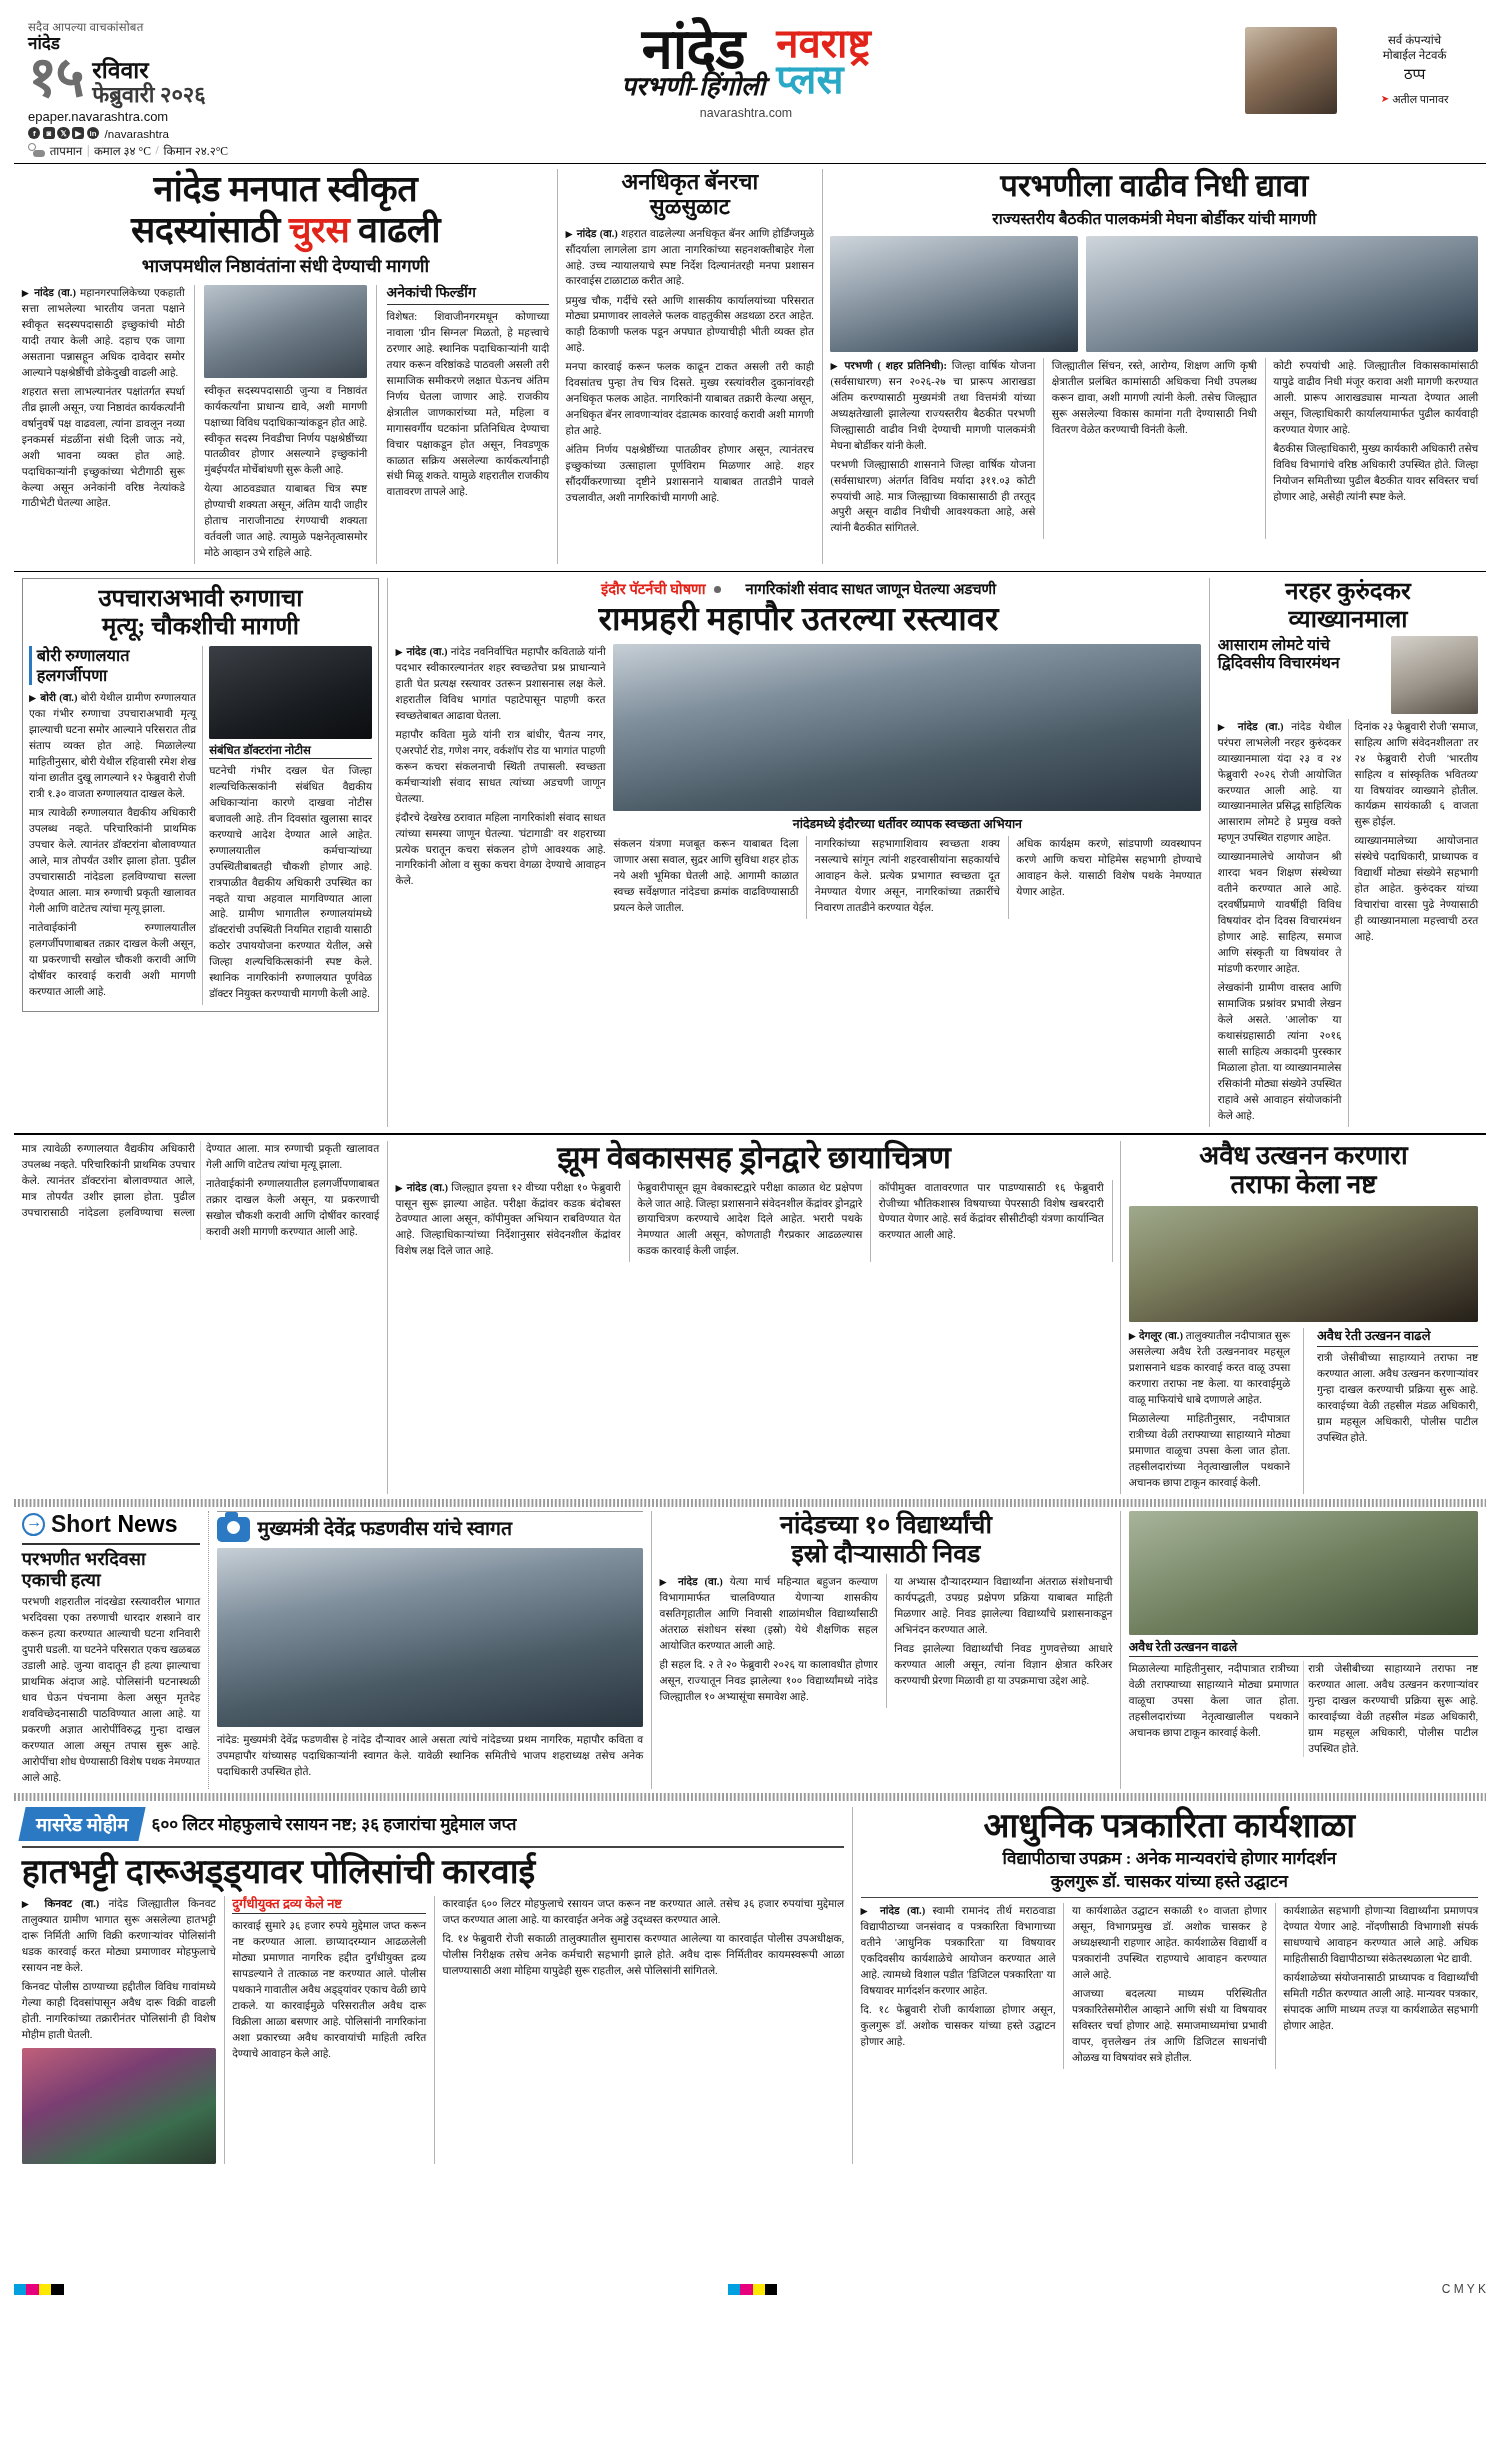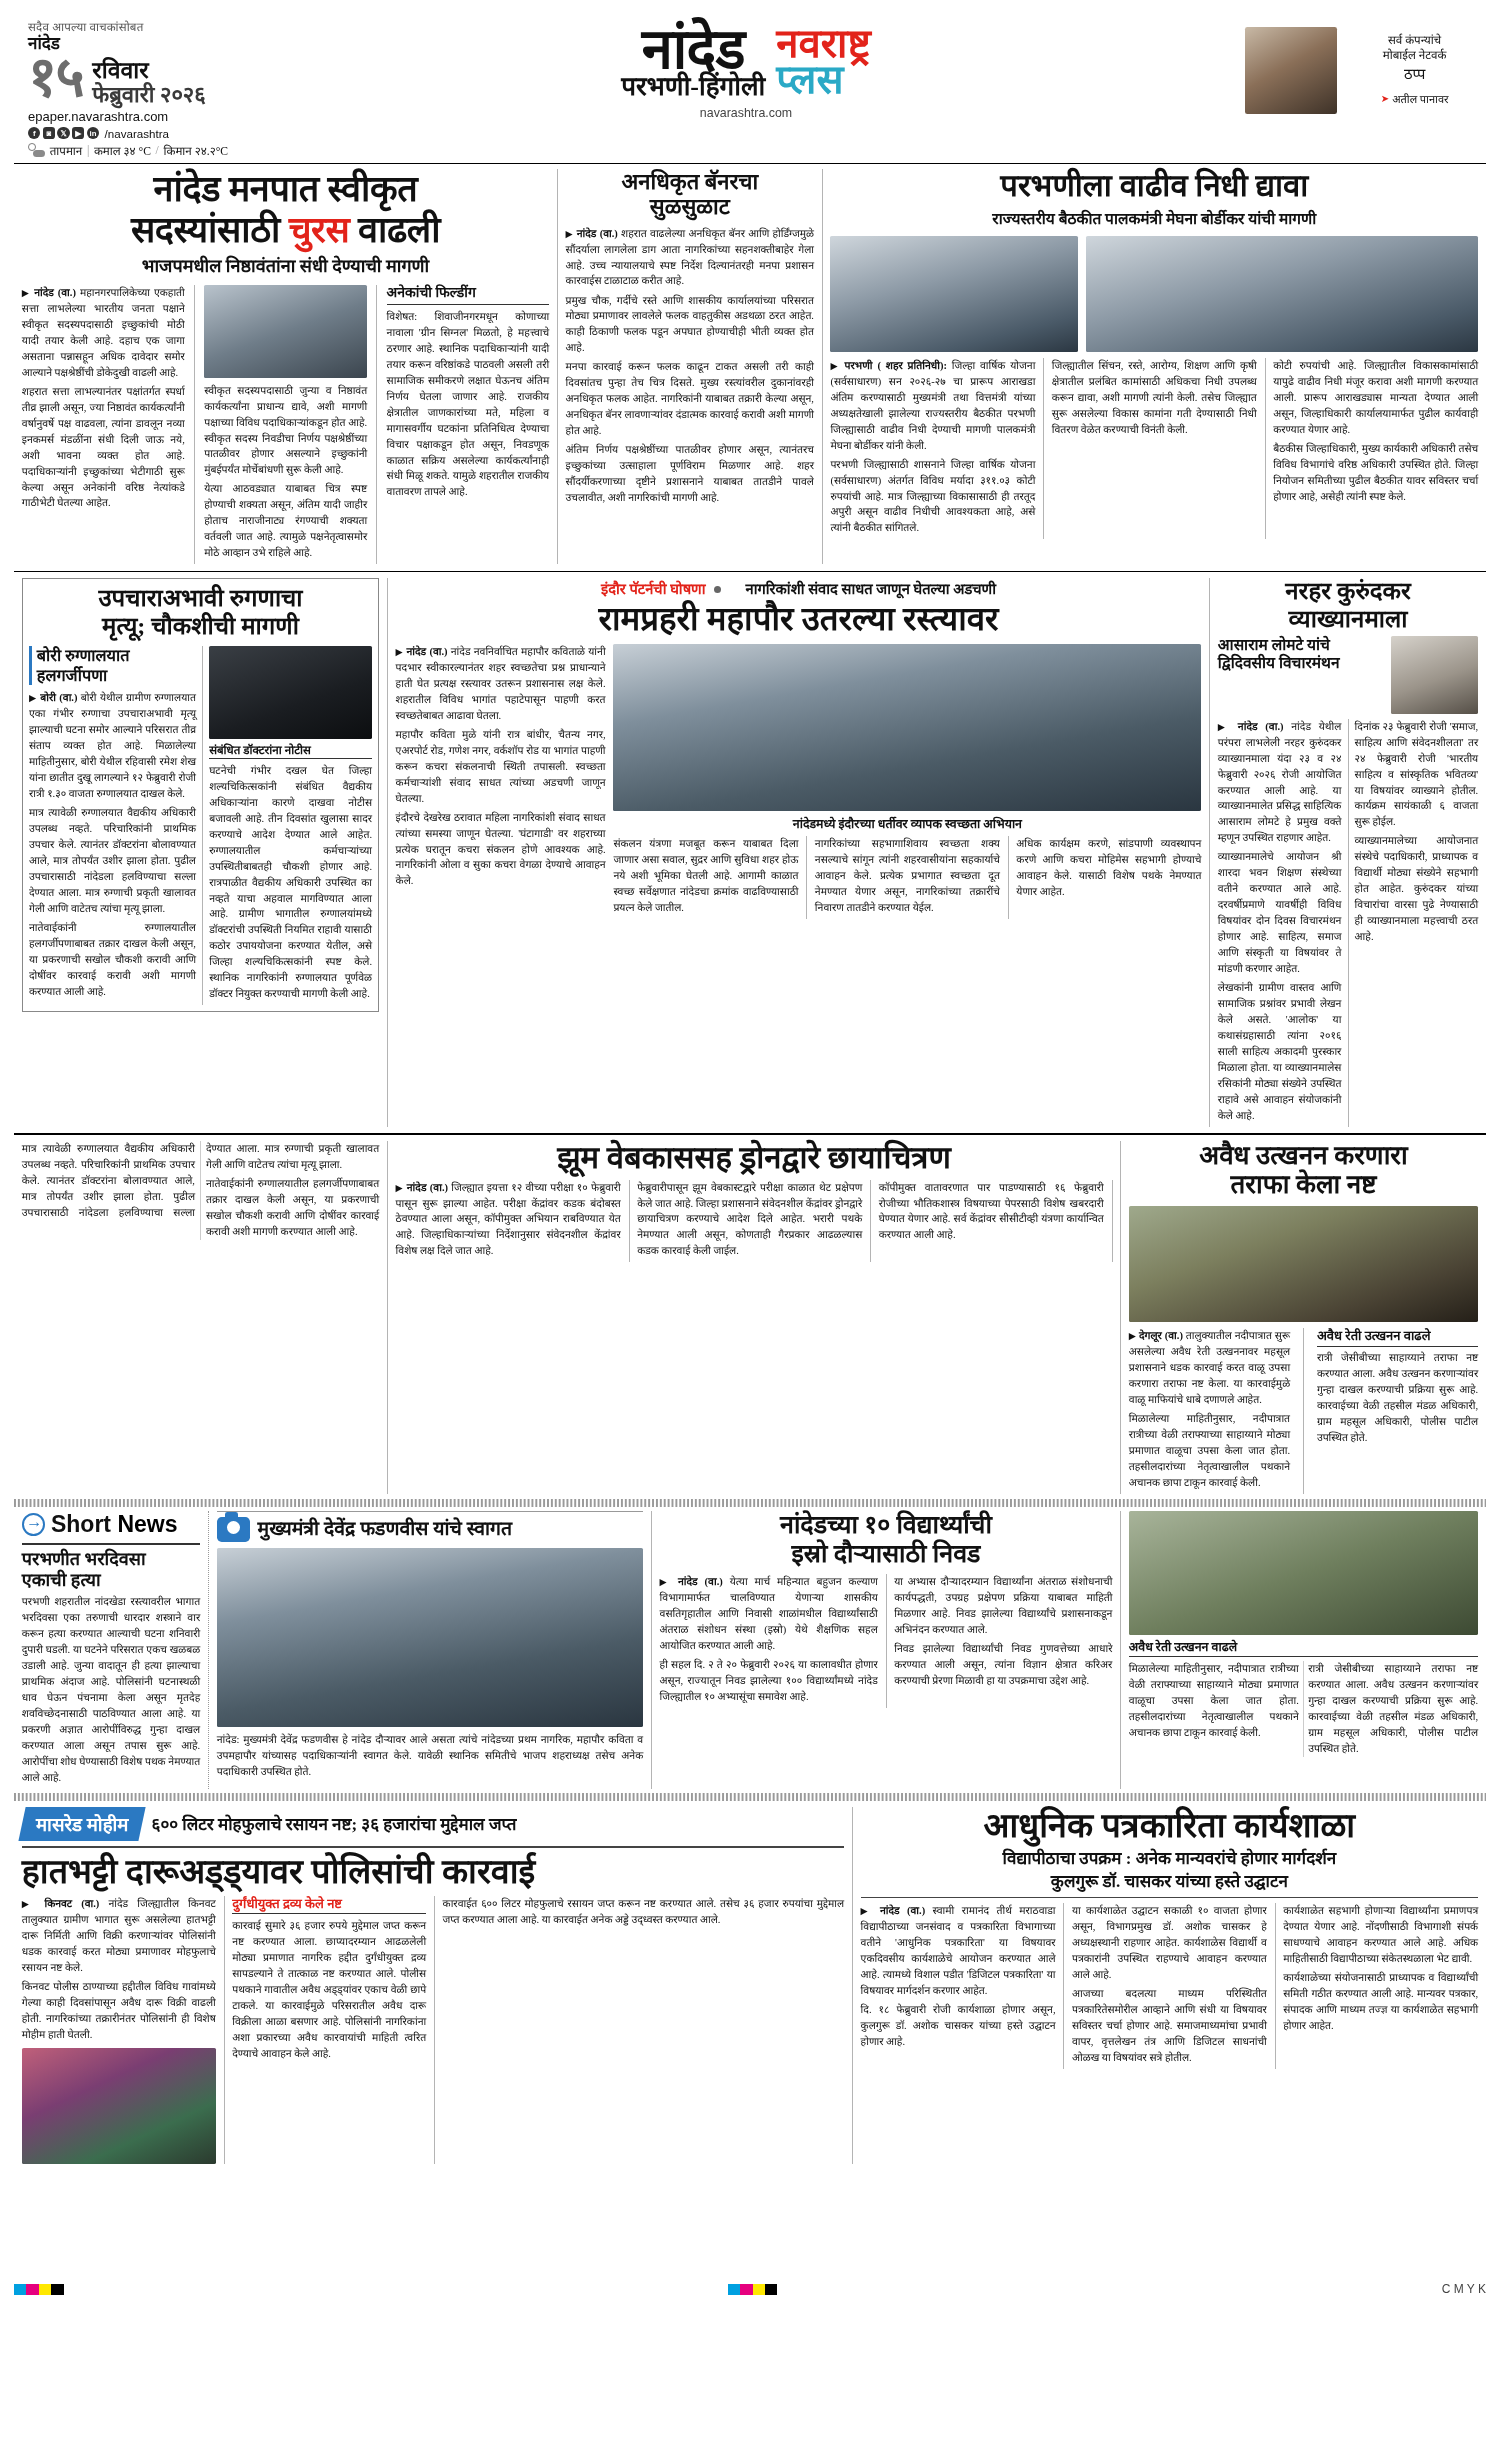--- a/index.html
+++ b/index.html
@@ -39,21 +39,21 @@
   .mh-weather { display: flex; align-items: center; gap: 4.7px; margin-top: 3.1px; font-size: 11.6px; }
   .wicon { width: 17px; height: 14px; position: relative; }
   .wicon .sun { position: absolute; left: 0; top: 0; width: 7.8px; height: 7.8px; border-radius: 50%;
                 border: 1.6px solid #777; }
   .wicon .cloud { position: absolute; right: 0; bottom: 0; width: 12.4px; height: 7.8px;
                   background: #8a8a8a; border-radius: 6.2px; }
 
   .mh-center { flex: 1; text-align: center; padding-top: 4.7px; }
   .np-row { display: flex; align-items: center; justify-content: center; gap: 11px; }
   .np-nanded { font-size: 56px; font-weight: bold; color: #111; line-height: .95; letter-spacing: -0.8px; }
-  .np-sub { font-size: 26px; font-weight: bold; color: #111; line-height: 1; margin-top: -3.1px; }
+  .np-sub { font-size: 26px; font-weight: bold; color: #111; line-height: 1; margin-top: -3.1px; font-style: italic; }
   .np-brand { line-height: .9; text-align: left; }
   .np-nav { font-size: 40px; font-weight: bold; color: #e2231a; line-height: .9; }
   .np-plus { font-size: 40px; font-weight: bold; color: #2aa9c6; line-height: .9; }
   .np-site { font-size: 12.4px; color: #444; margin-top: 6.2px; font-family: "Liberation Sans", sans-serif; }
 
   .mh-right { width: 241px; display: flex; align-items: center; gap: 6.2px; padding-top: 7.8px; }
   .ad-img { width: 92px; height: 87px; border-radius: 2.3px;
             background: linear-gradient(150deg,#c8b9a6 0%,#8a6f58 45%,#3e3228 100%); }
   .ad-txt { flex: 1; text-align: center; }
   .ad-l1 { font-size: 11.6px; line-height: 1.25; }
@@ -533,20 +533,21 @@
         <div class="vrule"></div>
         <div style="width:194px;flex:none">
           <div class="box-h" style="font-size:13px;text-align:left;color:#e2231a;border-bottom:0.8px solid #333;padding-bottom:1.6px">दुर्गंधीयुक्त द्रव्य केले नष्ट</div>
           <div class="bodytext">
               <p>कारवाई सुमारे ३६ हजार रुपये मुद्देमाल जप्त करून नष्ट करण्यात आला. छाप्यादरम्यान आढळलेली मोठ्या प्रमाणात नागरिक हद्दीत दुर्गंधीयुक्त द्रव्य सापडल्याने ते तात्काळ नष्ट करण्यात आले. पोलीस पथकाने गावातील अवैध अड्ड्यांवर एकाच वेळी छापे टाकले. या कारवाईमुळे परिसरातील अवैध दारू विक्रीला आळा बसणार आहे. पोलिसांनी नागरिकांना अशा प्रकारच्या अवैध कारवायांची माहिती त्वरित देण्याचे आवाहन केले आहे.</p>
             </div>
         </div>
         <div class="vrule"></div>
         <div class="bodytext" style="flex:1">
           <p>कारवाईत ६०० लिटर मोहफुलाचे रसायन जप्त करून नष्ट करण्यात आले. तसेच ३६ हजार रुपयांचा मुद्देमाल जप्त करण्यात आला आहे. या कारवाईत अनेक अड्डे उद्ध्वस्त करण्यात आले.</p>
+          <p>दि. १४ फेब्रुवारी रोजी सकाळी तालुक्यातील सुमारास करण्यात आलेल्या या कारवाईत पोलीस उपअधीक्षक, पोलीस निरीक्षक तसेच अनेक कर्मचारी सहभागी झाले होते. अवैध दारू निर्मितीवर कायमस्वरूपी आळा घालण्यासाठी अशा मोहिमा यापुढेही सुरू राहतील, असे पोलिसांनी सांगितले.</p>
         </div>
       </div>
     </div>
 
     <div class="vrule"></div>
 
     <div class="col" style="flex:1">
       <div class="banner-h">आधुनिक पत्रकारिता कार्यशाळा</div>
       <div class="banner-sub" style="margin-top:3.1px">विद्यापीठाचा उपक्रम : अनेक मान्यवरांचे होणार मार्गदर्शन</div>
       <div class="banner-sub" style="margin-top:1.6px">कुलगुरू डॉ. चासकर यांच्या हस्ते उद्घाटन</div>

